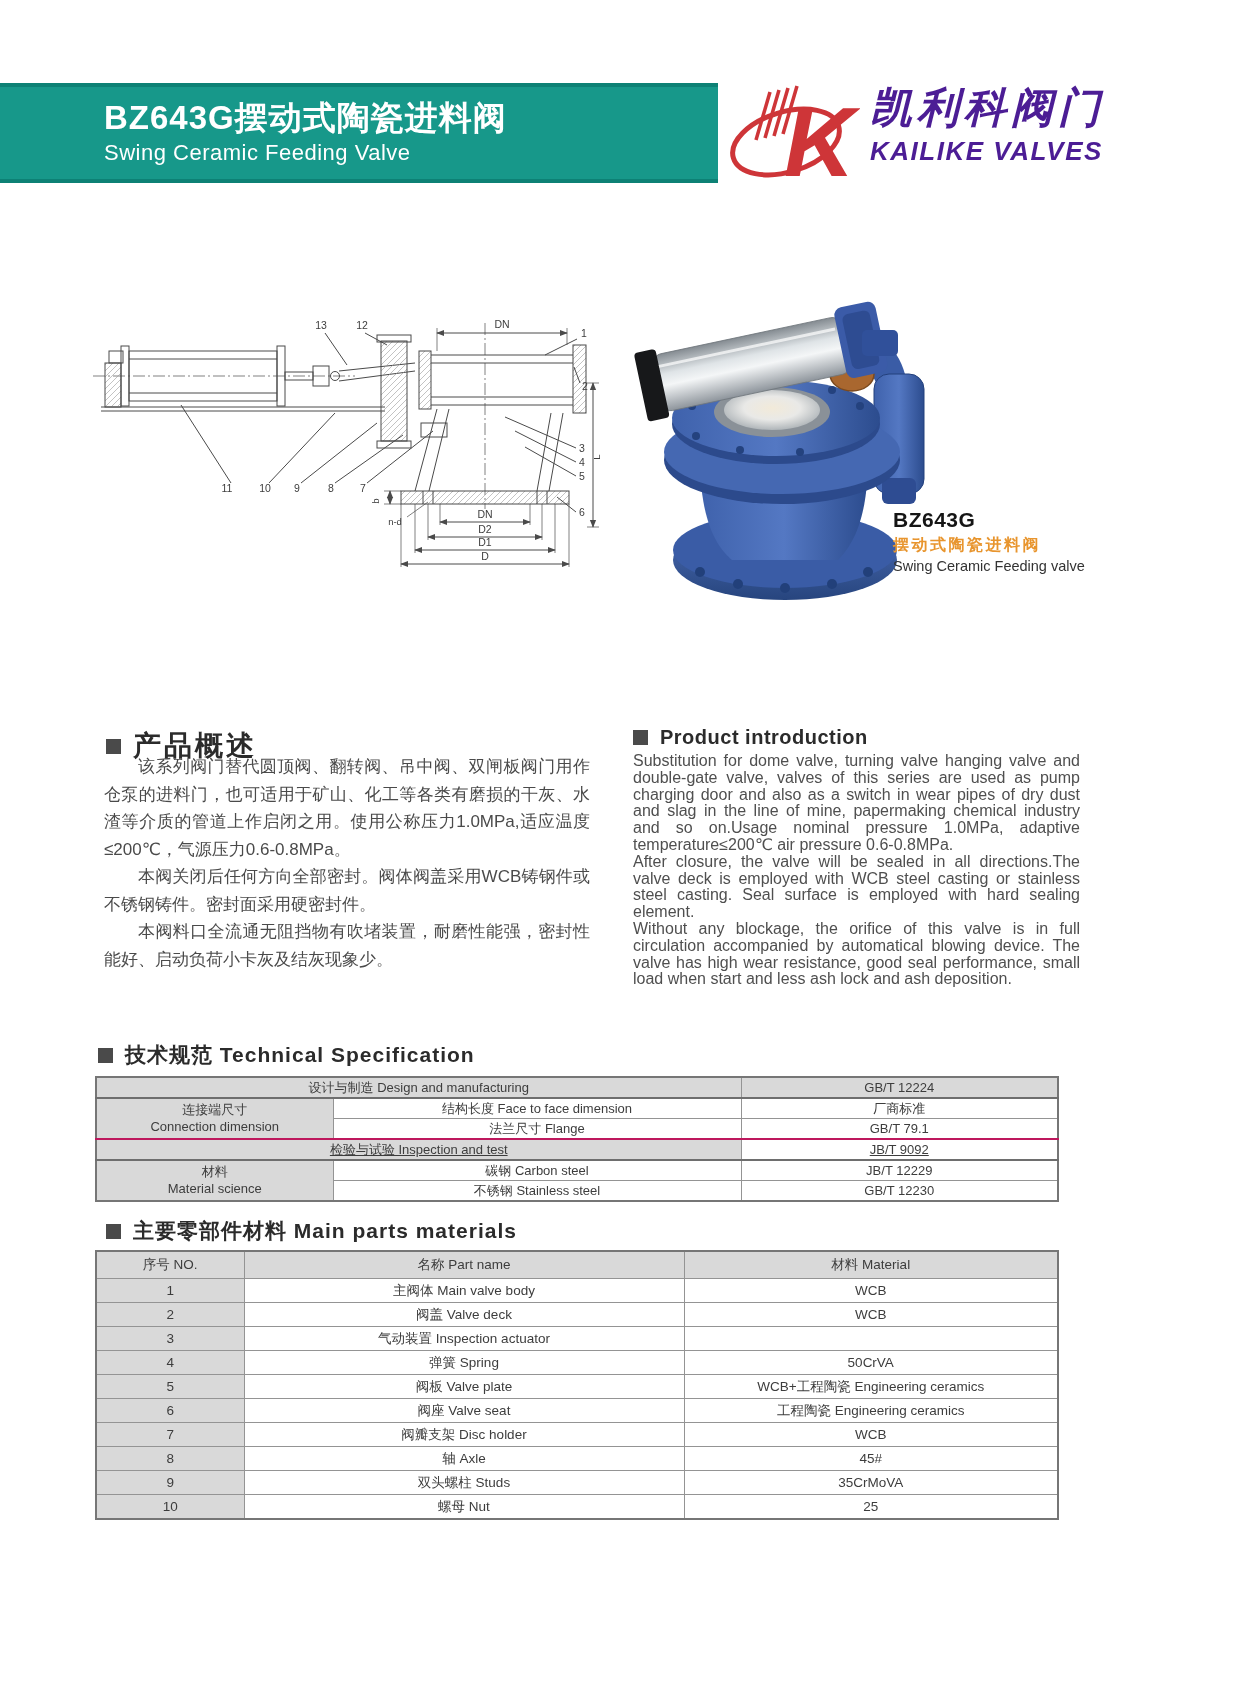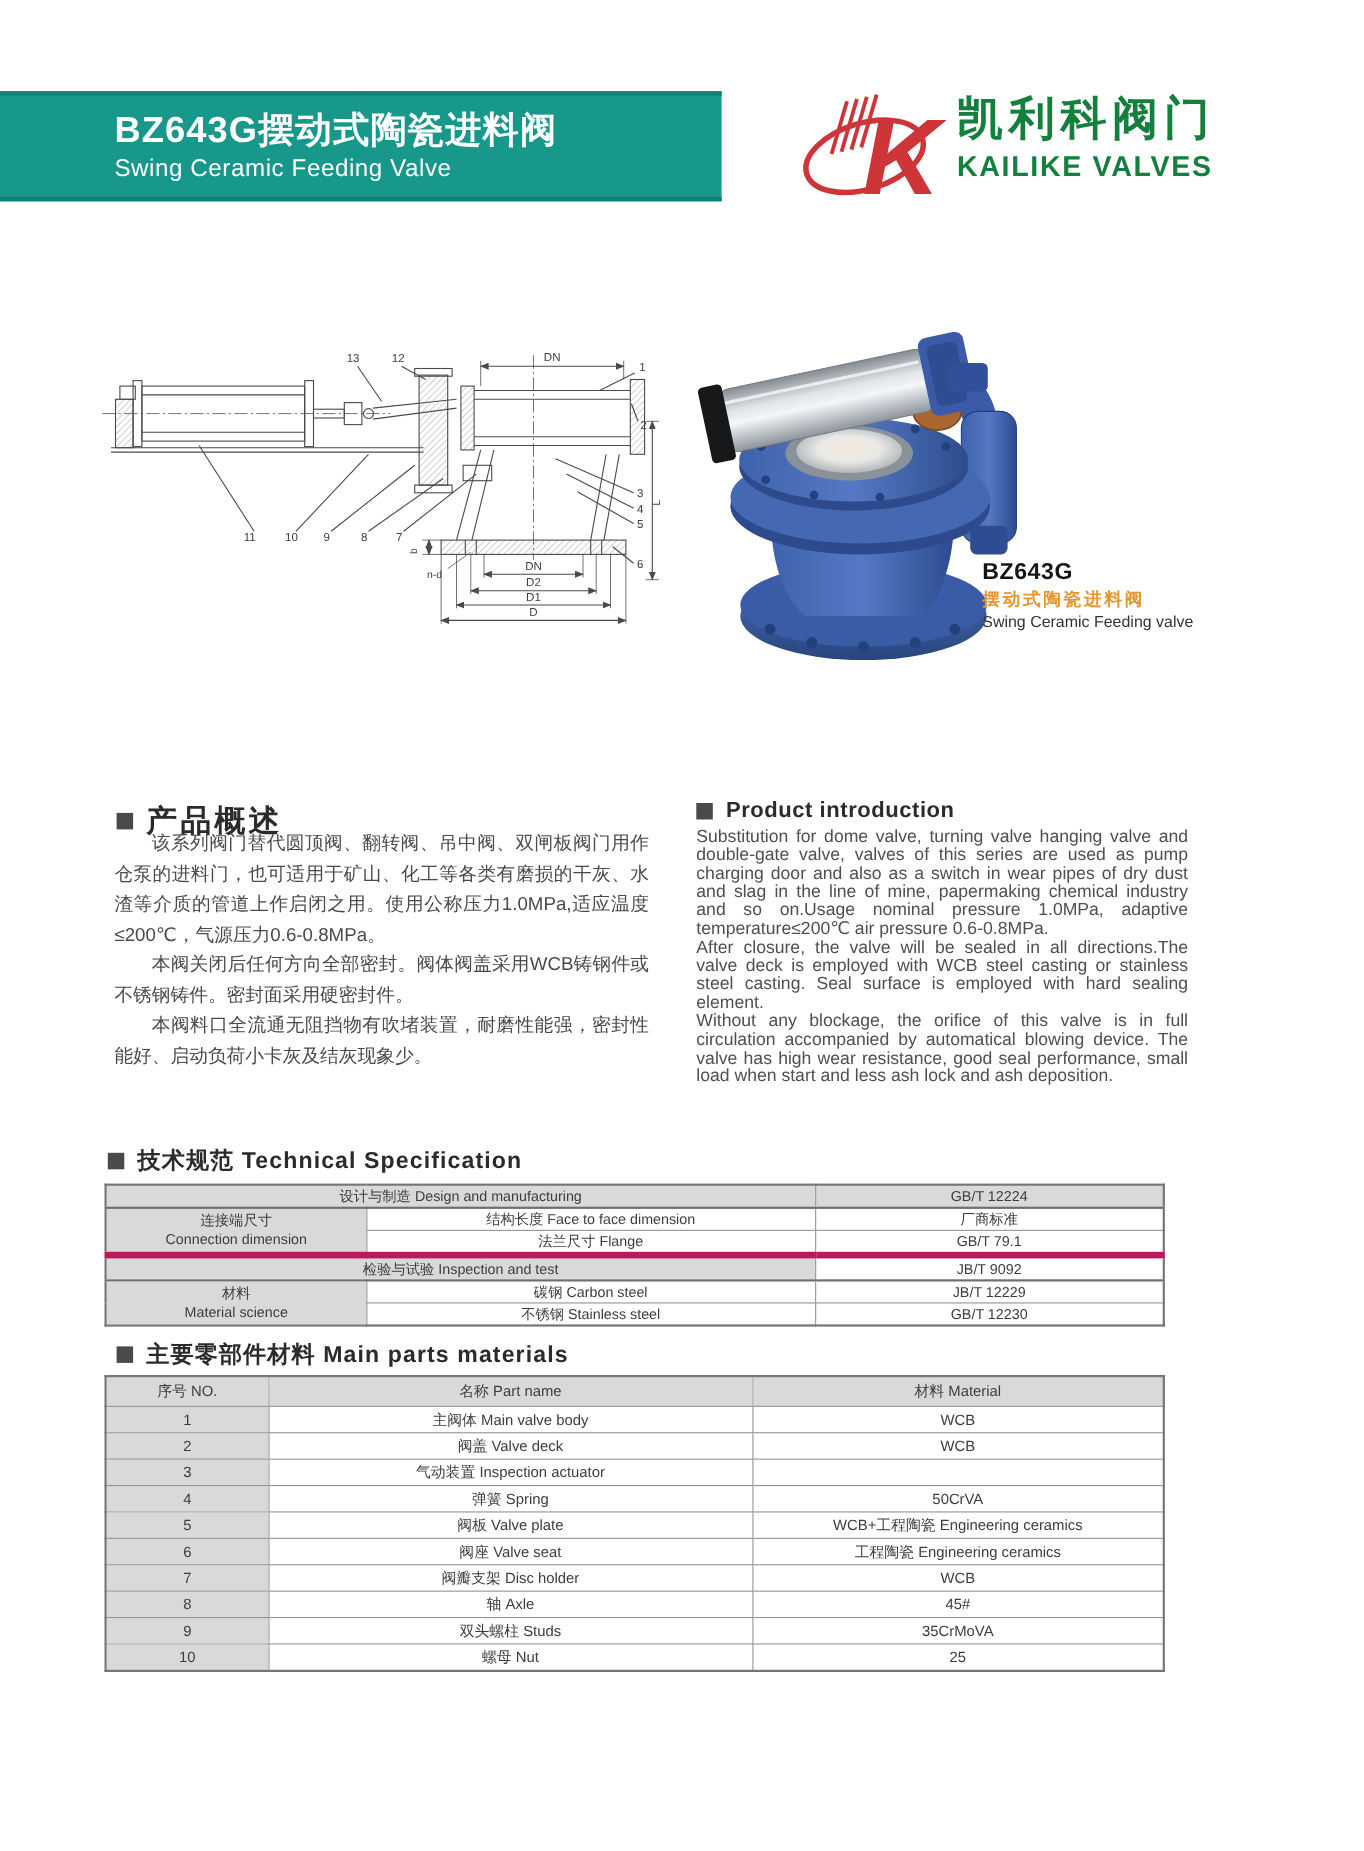--- a/index.html
+++ b/index.html
@@ -1,29 +1,29 @@
 <!DOCTYPE html>
 <html><head>
 <meta charset="utf-8">
 <style>
   html,body{margin:0;padding:0;background:#e9e9e9;}
   .page{position:relative;width:1240px;height:1683px;margin:0 auto;background:#ffffff;
         font-family:"Liberation Sans","DejaVu Sans",sans-serif;overflow:hidden;}
 
   
-  .banner{position:absolute;left:0;top:83px;width:656px;height:100px;background:#17988a;
+  .banner{position:absolute;left:0;top:83px;width:718px;height:100px;background:#17988a;
           border-top:4px solid #0d8175;border-bottom:4px solid #0d8175;box-sizing:border-box;
           display:flex;flex-direction:column;justify-content:center;padding-left:104px;color:#fff;}
   .banner .t1{margin:0;font-size:33px;font-weight:bold;letter-spacing:1px;line-height:1.1;}
   .banner .t2{margin:3px 0 0;font-size:22px;font-weight:normal;letter-spacing:.5px;}
 
   
   .logo{position:absolute;left:726px;top:84px;display:flex;align-items:flex-start;}
   .logo-mark{width:134px;height:104px;flex:none;}
-  .logo-text{margin-left:10px;color:#15803d;}
+  .logo-text{margin-left:10px;color:#4c1d95;font-style:italic;}
   .logo-zh{font-size:42px;font-weight:bold;letter-spacing:5px;line-height:1.15;}
   .logo-en{font-size:26px;font-weight:bold;letter-spacing:1.5px;margin-top:4px;}
 
   
   .drawing{position:absolute;left:85px;top:295px;}
   .photo{position:absolute;left:600px;top:278px;}
   .photo-label{position:absolute;left:893px;top:508px;}
   .photo-label .model{font-size:21px;font-weight:bold;color:#151515;letter-spacing:.5px;}
   .photo-label .zh{font-size:16px;color:#e8952e;font-weight:bold;letter-spacing:2.5px;margin-top:3px;}
   .photo-label .en{font-size:14.5px;color:#333;margin-top:2px;}
@@ -46,21 +46,21 @@
 
   
   table.doc{position:absolute;left:95px;border-collapse:collapse;table-layout:fixed;width:962px;
             color:#3d3d3d;text-align:center;}
   table.doc td,table.doc th{border:1px solid #949494;padding:0 0;vertical-align:middle;
             font-weight:normal;overflow:hidden;white-space:nowrap;}
   table.doc{border:2px solid #767676;}
   .gray{background:#d9d9d9;}
   #spec-table{top:1076px;font-size:13px;}
   #spec-table td{height:19px;}
-  #spec-table tr.major td{border-top:6px solid #be185d;}
+  #spec-table tr.major td{border-top:2px solid #be185d;text-decoration:underline;}
   #spec-table tr.major-b td{border-bottom:2px solid #6e6e6e;}
   .two-line{line-height:1.25;}
   #parts-table{top:1250px;font-size:13.5px;}
   #parts-table th{height:26px;}
   #parts-table td{height:23px;}
 </style>
 </head>
 <body>
 
 <div class="page">

